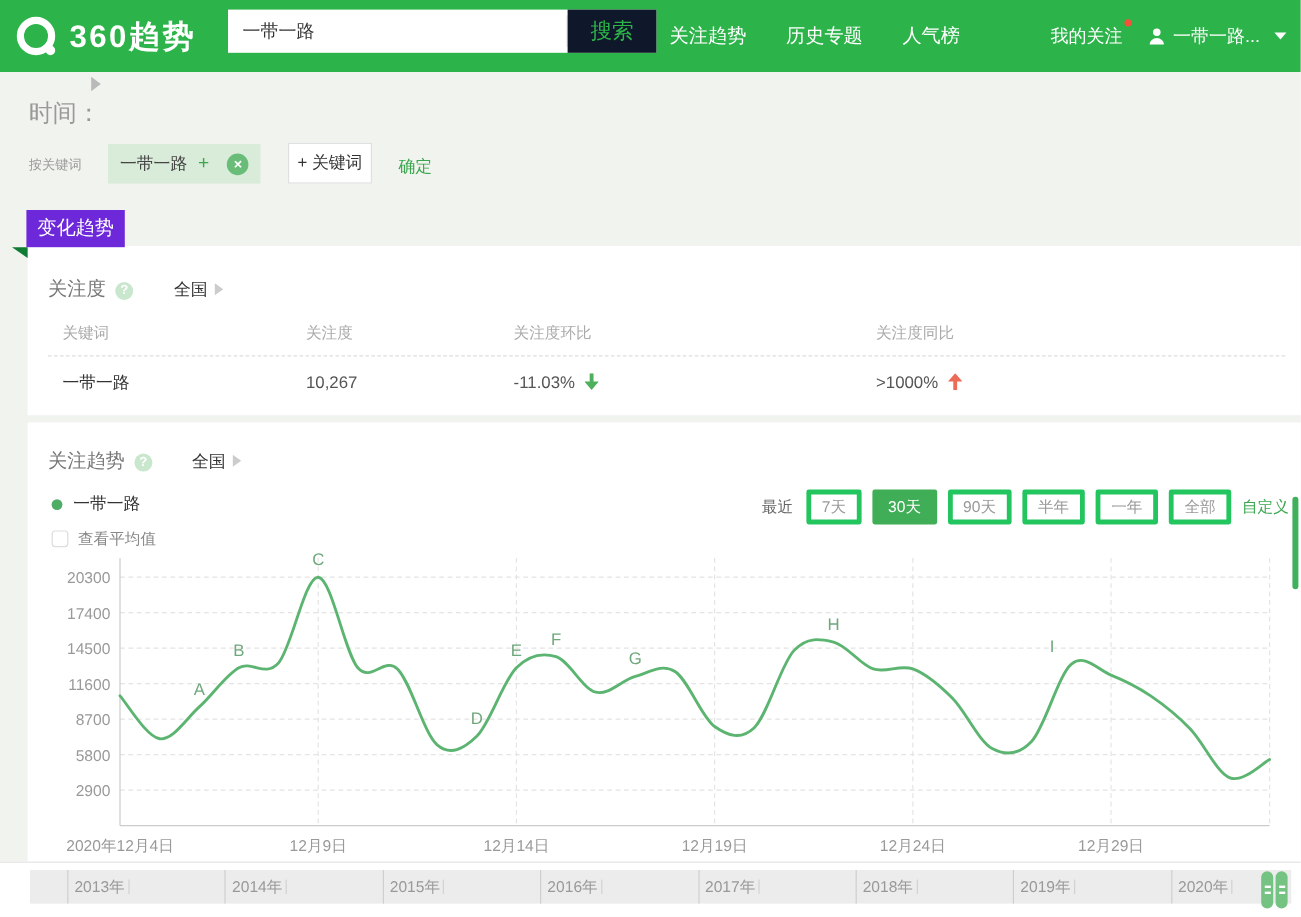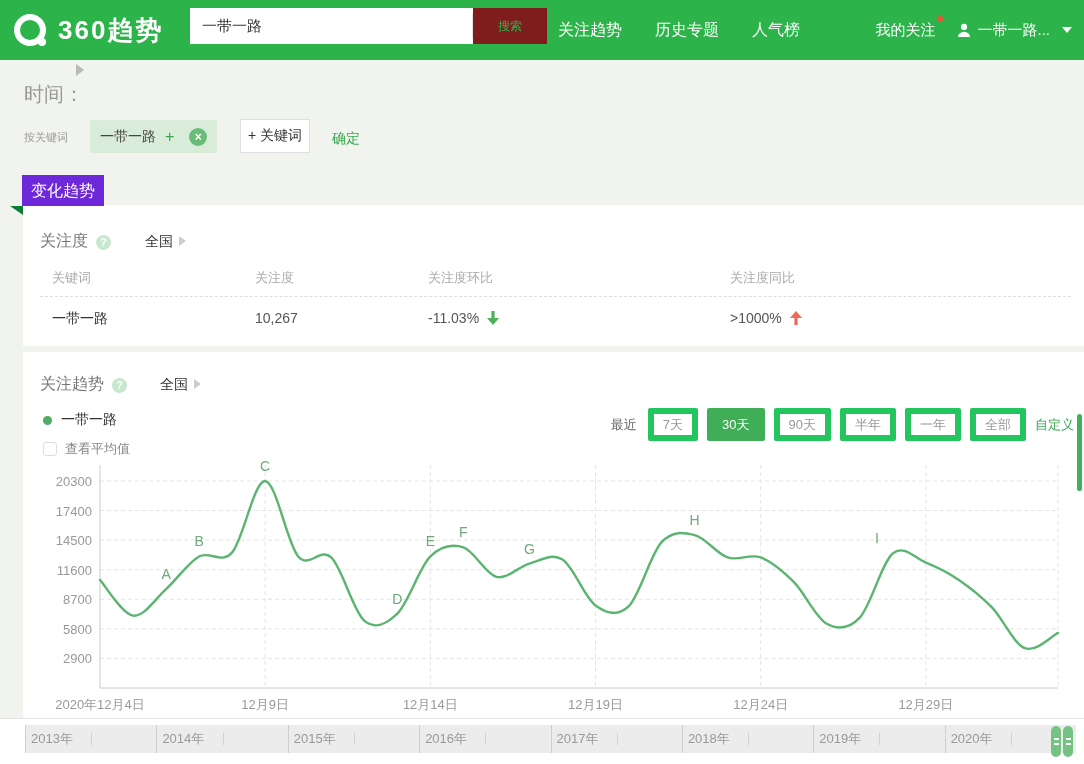--- a/index.html
+++ b/index.html
@@ -10,21 +10,21 @@
   }
   
   .header{position:absolute;left:0;top:0;width:1084px;height:60px;background:#2cb34a;}
   .logo{position:absolute;left:14px;top:13px;display:flex;align-items:center;cursor:pointer;}
   .logo-ring{width:20px;height:20px;border:6px solid #fff;border-radius:50%;display:inline-block;position:relative;}
   .logo-dot{position:absolute;left:24px;top:24px;width:8px;height:8px;background:#fff;border-radius:50%;}
   .logo-text{color:#fff;font-size:26px;font-weight:bold;margin-left:10px;letter-spacing:2px;line-height:34px;}
   .searchbox{position:absolute;left:190px;top:8px;width:357px;height:36px;background:#fff;display:flex;}
   .search-input{flex:1;border:0;outline:none;padding:0 12px;font-size:15px;color:#333;background:transparent;font-family:inherit;}
   .search-divider{width:1px;background:#e4e4e4;margin:5px 0;}
-  .search-btn{width:74px;border:0;background:#7f1d1d;color:#2cb34a;font-size:12px;cursor:pointer;font-family:inherit;}
+  .search-btn{width:74px;border:0;background:#0f172a;color:#2cb34a;font-size:18px;cursor:pointer;font-family:inherit;}
   .topnav{position:absolute;left:558px;top:0;height:60px;display:flex;align-items:center;gap:33px;}
   .nav-item{color:#fff;font-size:16px;cursor:pointer;white-space:nowrap;}
   .header-right{position:absolute;right:12px;top:0;height:60px;display:flex;align-items:center;}
   .my-follow{color:#fff;font-size:15px;position:relative;cursor:pointer;margin-right:22px;}
   .badge-dot{position:absolute;right:-8px;top:-5px;width:6px;height:6px;border-radius:50%;background:#f4503a;}
   .user-group{display:flex;align-items:center;gap:6px;cursor:pointer;}
   .username{color:#fff;font-size:15px;}
   .caret-down{width:0;height:0;border-left:5px solid transparent;border-right:5px solid transparent;border-top:6px solid #fff;margin-left:6px;}
   
   .main-bg{position:absolute;left:0;top:60px;width:1084px;height:658px;background:#f1f3ef;}
@@ -58,32 +58,32 @@
   .tbl-cell{position:absolute;white-space:nowrap;}
   .tbl-head{font-size:13px;color:#aaa;}
   .tbl-data{font-size:14px;color:#555;display:flex;align-items:center;gap:8px;}
   .tbl-dash{position:absolute;left:17px;right:17px;top:91px;border-top:1px dashed #ddd;}
   
   .legend-row{position:absolute;left:20px;top:59px;display:flex;align-items:center;gap:9px;}
   .legend-dot{width:9px;height:9px;border-radius:50%;background:#4fad66;}
   .legend-text{font-size:14px;color:#333;}
   .range-row{position:absolute;top:56px;right:14px;display:flex;align-items:center;gap:9px;}
   .range-label{font-size:13px;color:#666;margin-right:2px;}
-  .range-btn{font-size:13px;color:#999;background:#fff;border:6px solid #22c55e;border-radius:2px;
+  .range-btn{font-size:13px;color:#999;background:#fff;border:4px solid #22c55e;border-radius:2px;
     padding:3px 9px;cursor:pointer;font-family:inherit;line-height:15px;}
   .range-btn.selected{background:#3fae57;border-color:#3fae57;color:#fff;}
   .custom-link{font-size:13px;color:#3aa74e;cursor:pointer;}
   .avg-row{position:absolute;left:20px;top:88px;display:flex;align-items:center;gap:8px;}
   .avg-box{width:14px;height:14px;border:1px solid #ddd;border-radius:3px;background:#fff;appearance:none;
     -webkit-appearance:none;margin:0;cursor:pointer;}
   .avg-label{font-size:13px;color:#888;}
   
   .bottom-panel{position:absolute;left:0;top:718px;width:1084px;height:46px;background:#fff;border-top:1px solid #e4e4e4;box-sizing:border-box;}
   .tl-strip{position:absolute;left:25px;top:6px;width:1051px;height:28px;background:#ececec;display:flex;}
-  .tl-year{flex:1;position:relative;border-left:1px solid #cfcfcf;}
+  .tl-year{flex:1;position:relative;border-left:1px solid #cfcfcf;margin-left:31px;}
   .tl-year-label{font-size:13px;color:#999;line-height:28px;padding-left:5px;}
   .tl-midtick{position:absolute;left:50%;top:8px;width:1px;height:12px;background:#d2d2d2;}
   .tl-handle{position:absolute;top:7px;width:10px;height:31px;border-radius:5px;background:#74c383;
     display:flex;flex-direction:column;justify-content:center;align-items:center;gap:3px;cursor:ew-resize;z-index:4;}
   .tl-handle i{display:block;width:5px;height:2px;background:#fff;}
   
   .scroll-thumb{position:absolute;left:1077px;top:414px;width:5px;height:77px;background:#3fb05c;border-radius:3px;cursor:grab;}
   svg text{font-family:"Liberation Sans","DejaVu Sans",sans-serif;}
 </style>
 </head>

